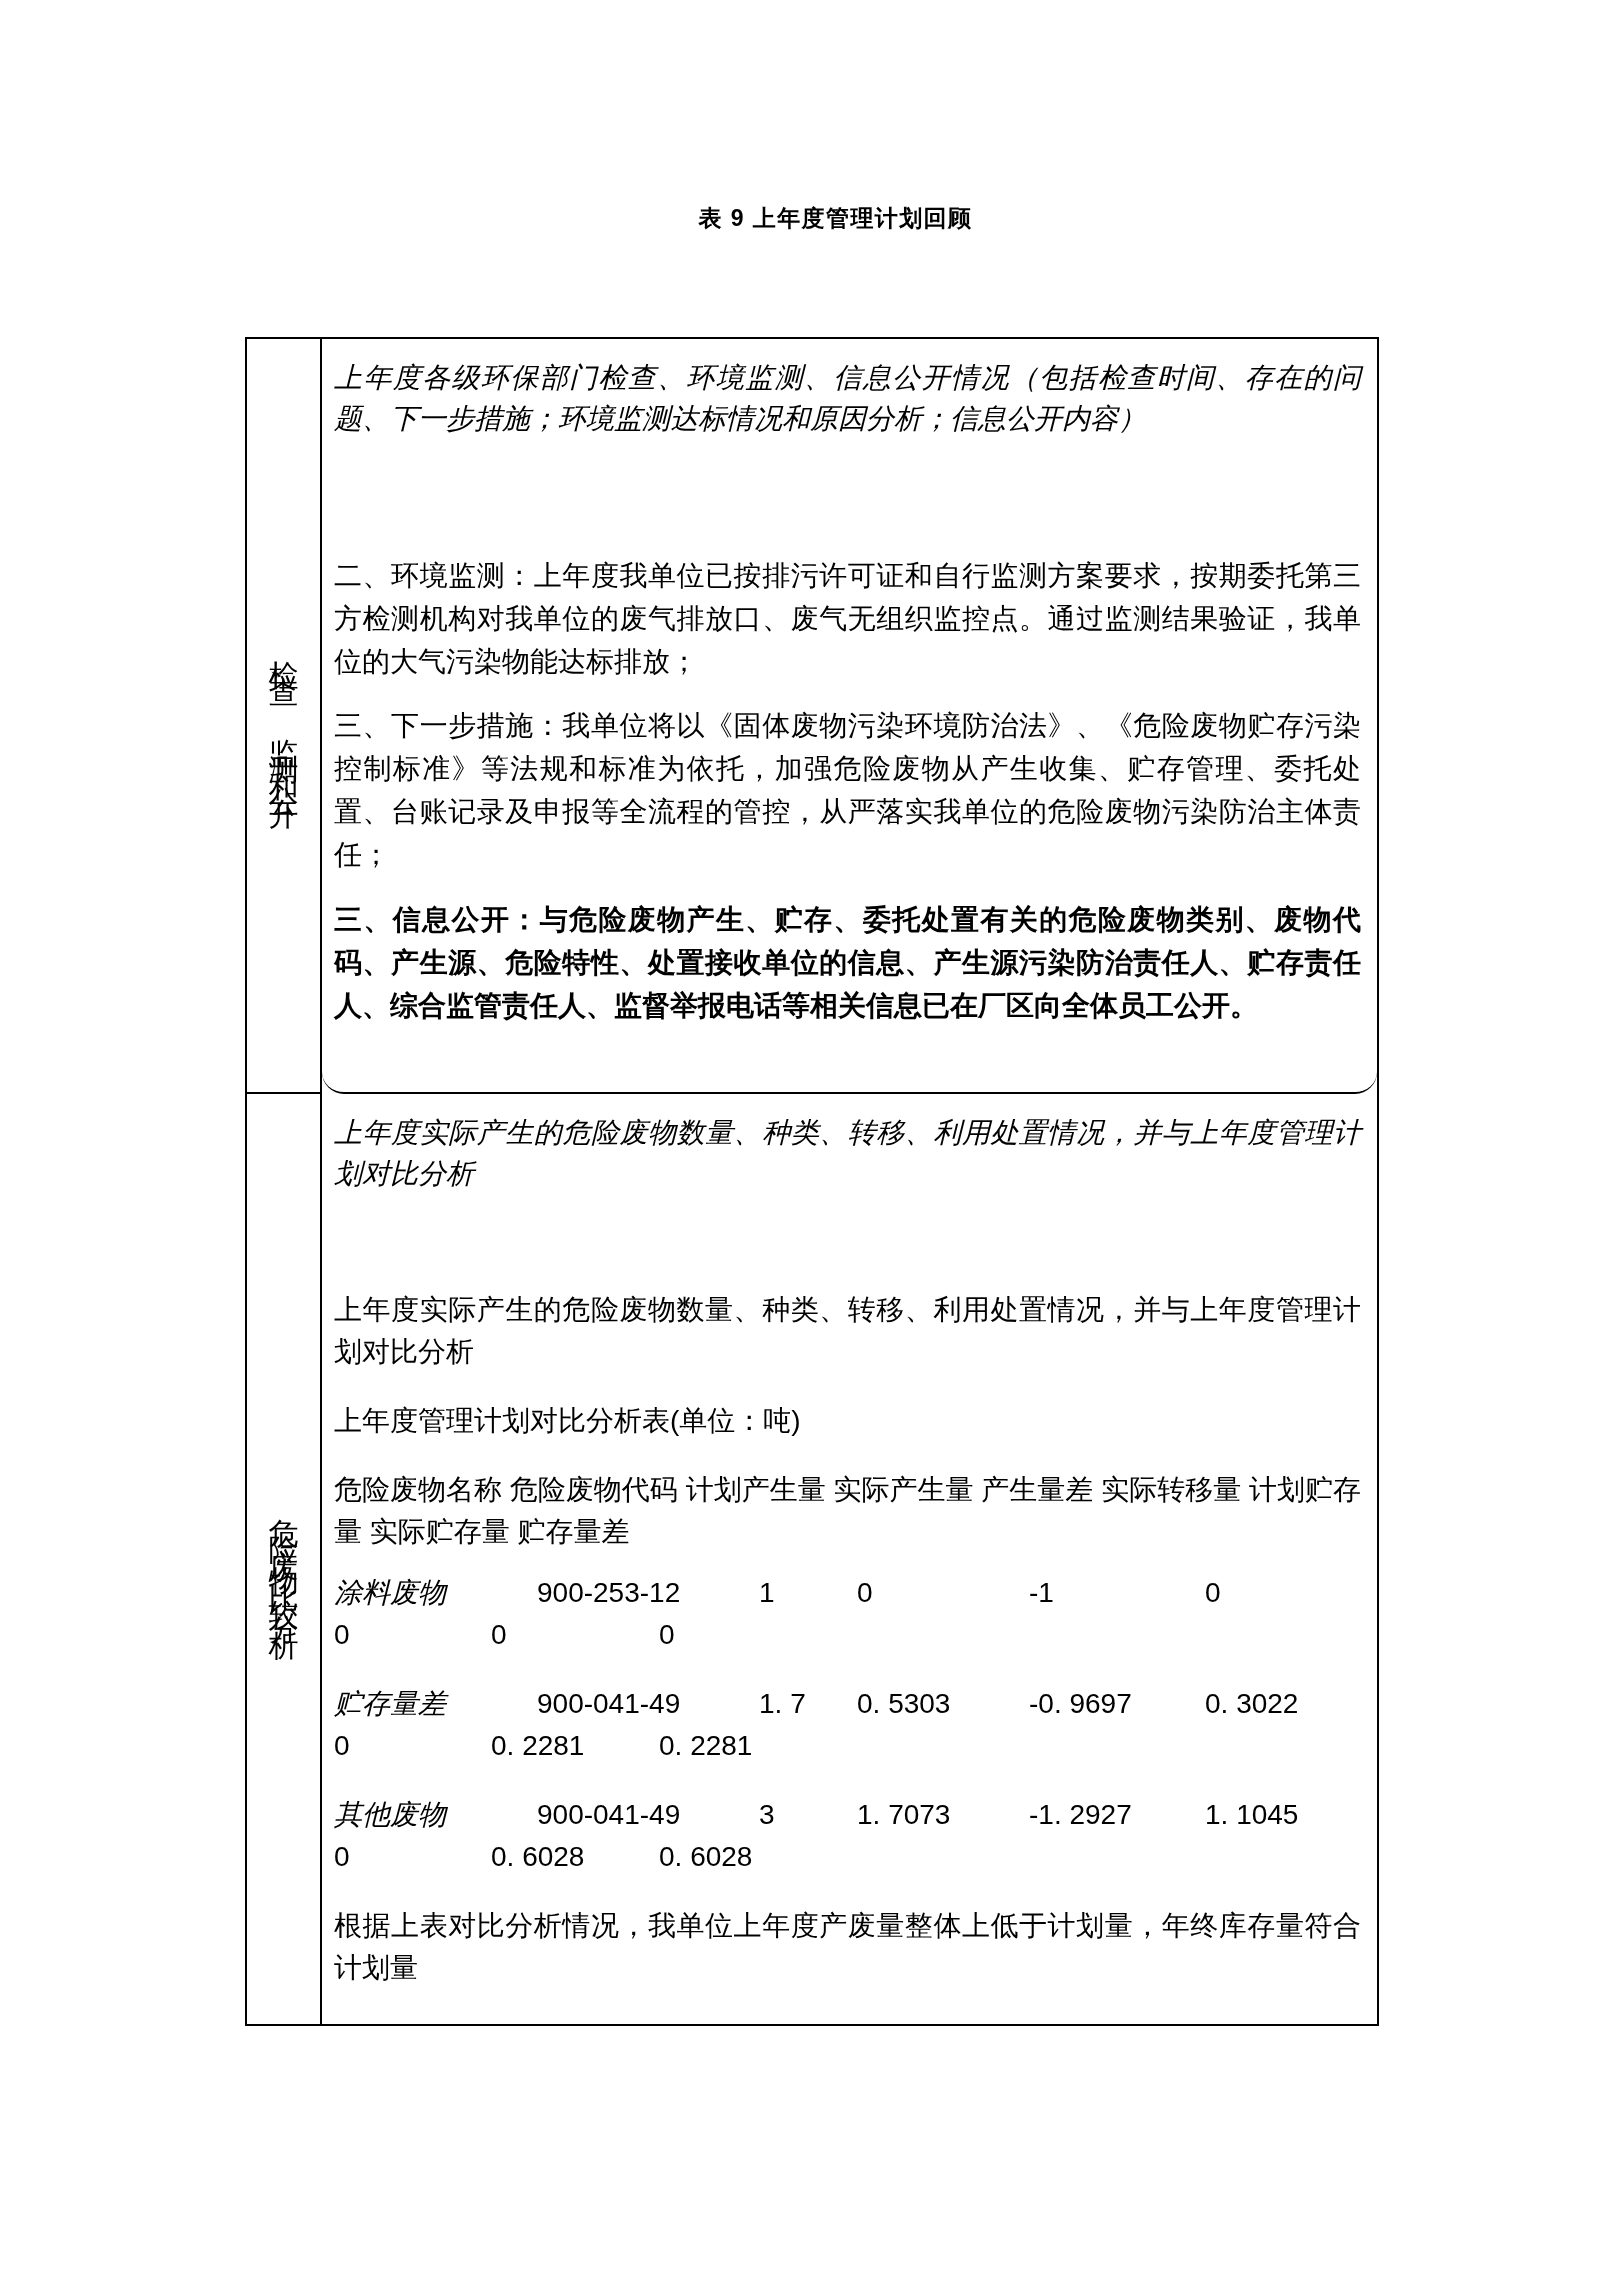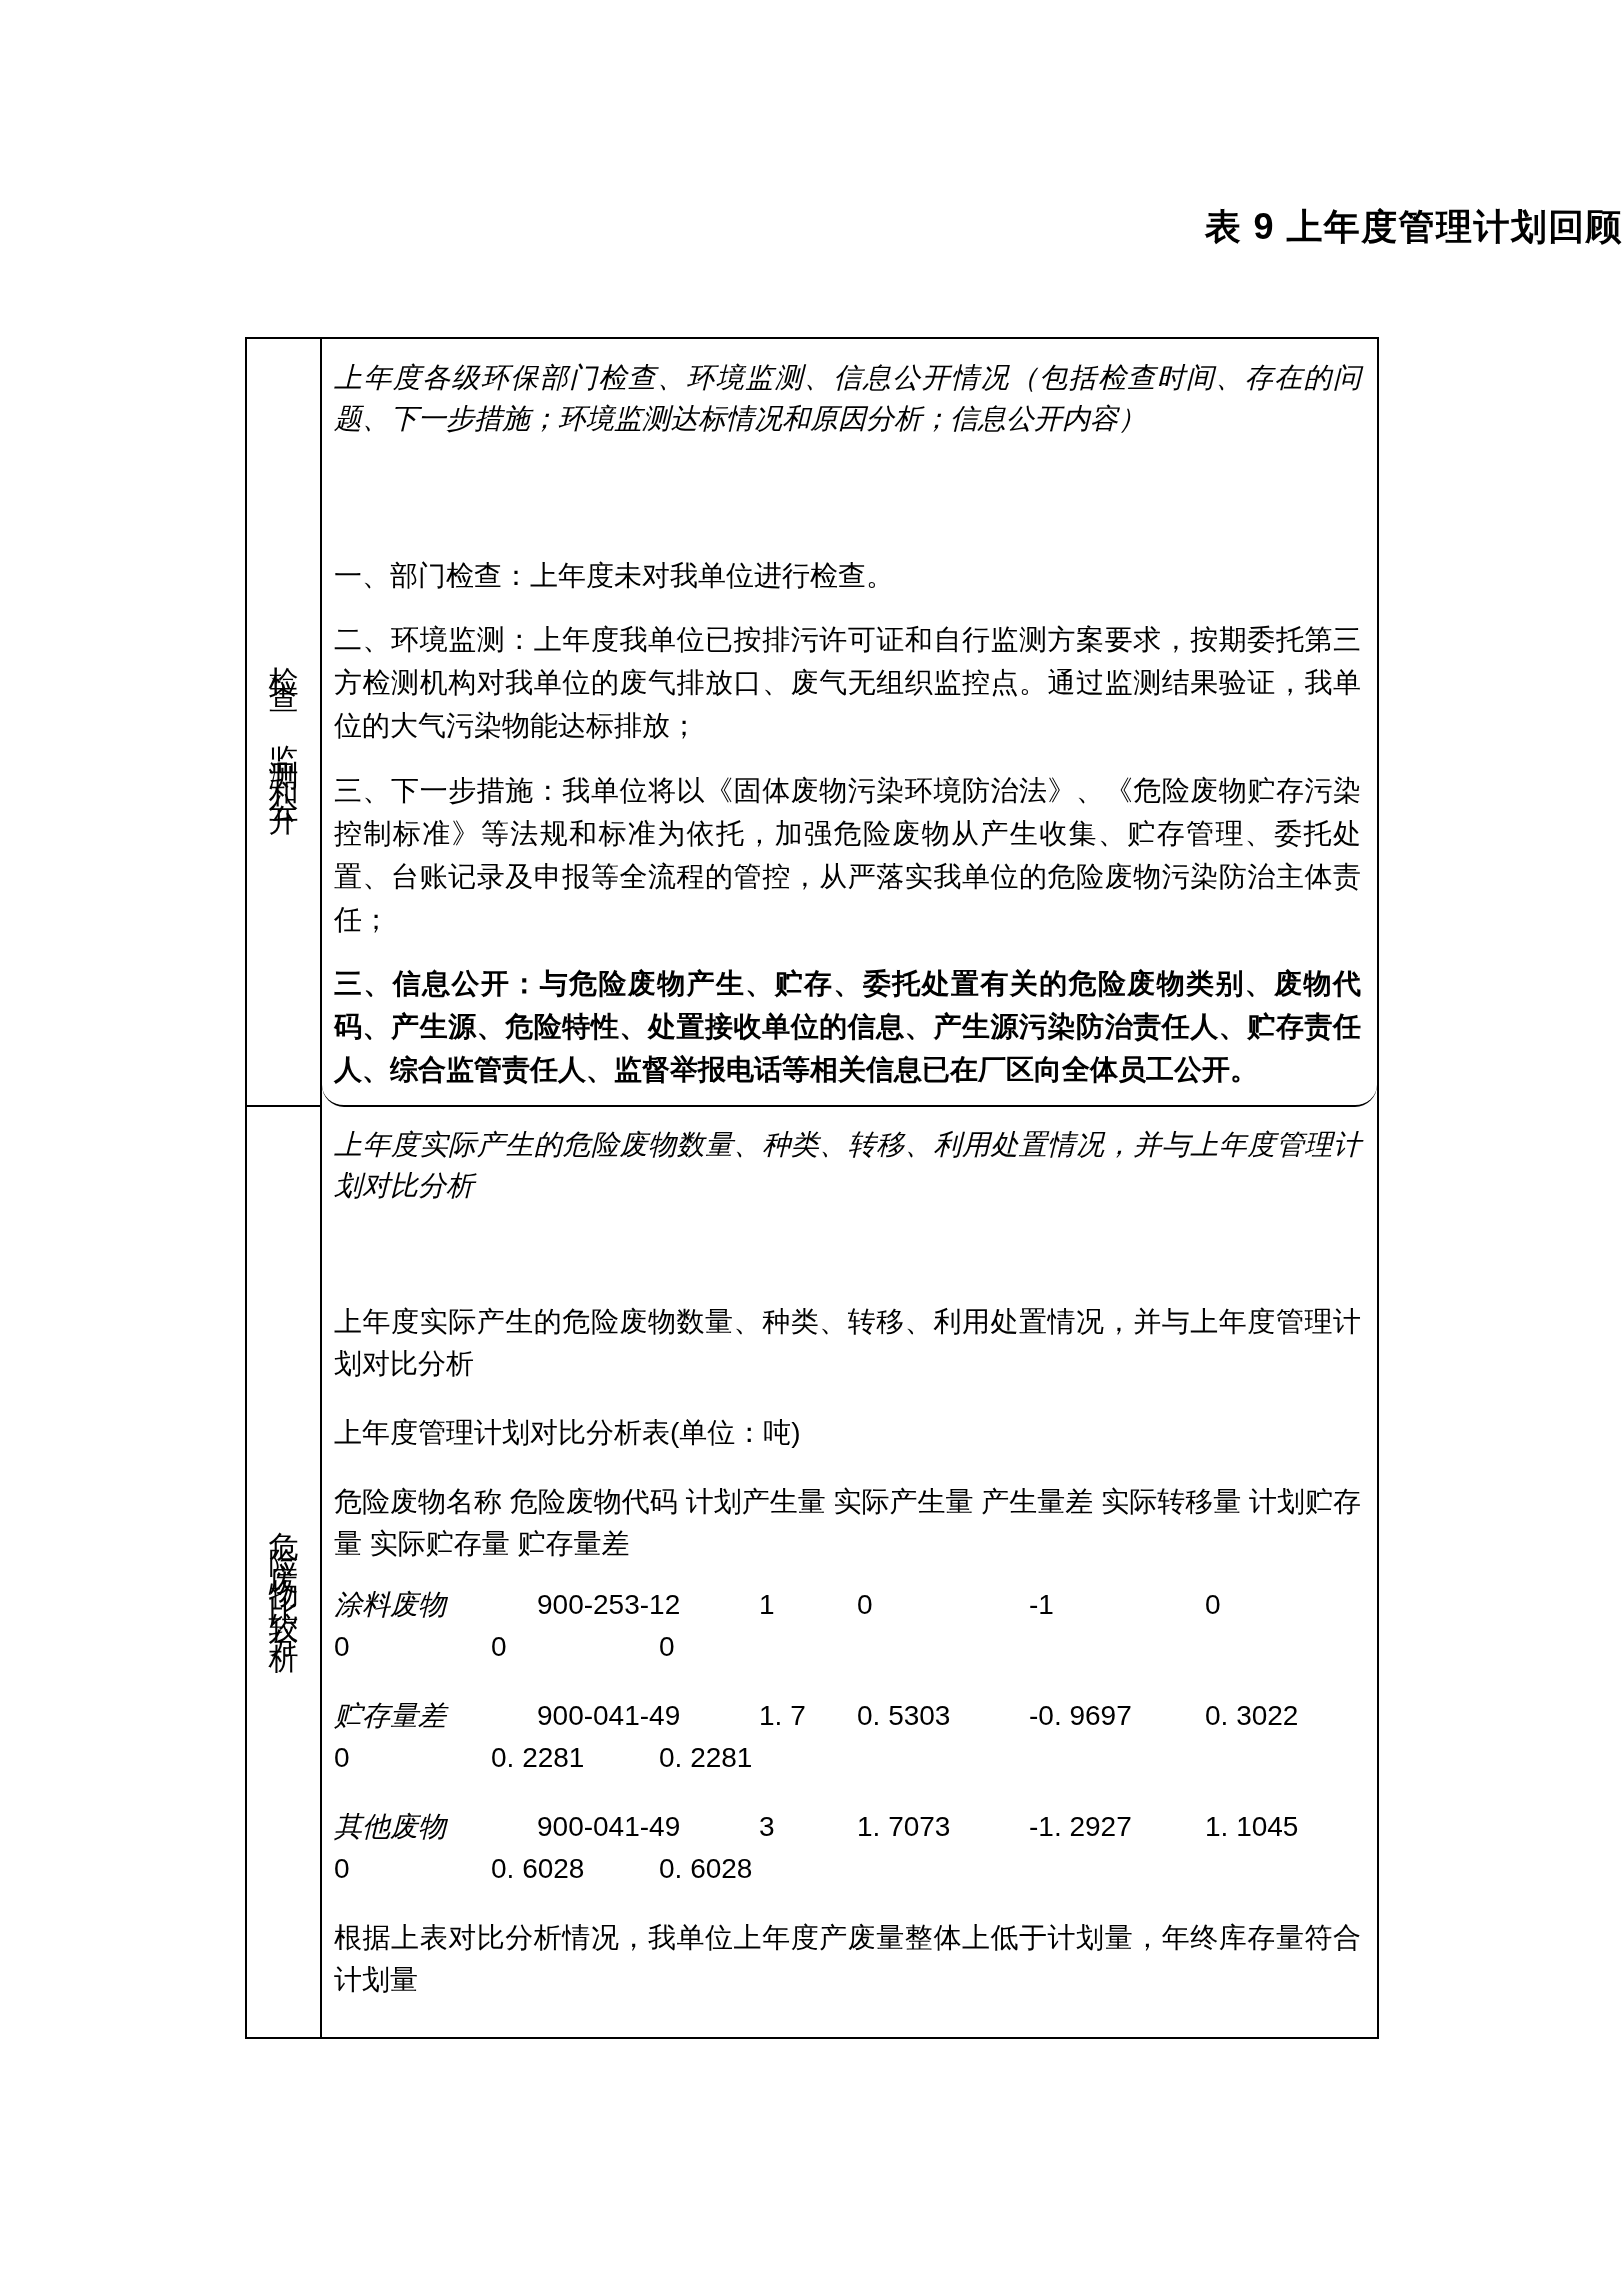--- a/index.html
+++ b/index.html
@@ -8,22 +8,22 @@
     position:relative;
     width:1623px; height:2295px;
     background:#ffffff;
     color:#000000;
     font-family:"Liberation Sans", sans-serif;
     overflow:hidden;
   }
   .doc-title {
     position:absolute;
     top:203px; left:0; width:100%;
-    text-align:right;
-    font-size:36px;
+    text-align:center;
+    font-size:23px;
     font-weight:bold;
     letter-spacing:1.4px;
     padding-left:48px;
   }
   .main-table {
     position:absolute;
     left:245px; top:337px;
     width:1134px;
     border:2px solid #000;
     display:grid;
@@ -89,21 +89,20 @@
   <div class="doc-title">表 9 上年度管理计划回顾</div>
 
   <div class="main-table">
 
     <div class="label-cell b-bottom">
       <div class="vlabel">检查、监测和公开</div>
     </div>
     <div class="content-cell row1 b-bottom">
       <p class="prompt">上年度各级环保部门检查、环境监测、信息公开情况（包括检查时间、存在的问题、下一步措施；环境监测达标情况和原因分析；信息公开内容）</p>
       <div id="row1-paragraphs">
-          <p class="para">一、部门检查：上年度未对我单位进行检查。</p>
           <p class="para">二、环境监测：上年度我单位已按排污许可证和自行监测方案要求，按期委托第三方检测机构对我单位的废气排放口、废气无组织监控点。通过监测结果验证，我单位的大气污染物能达标排放；</p>
           <p class="para">三、下一步措施：我单位将以《固体废物污染环境防治法》、《危险废物贮存污染控制标准》等法规和标准为依托，加强危险废物从产生收集、贮存管理、委托处置、台账记录及申报等全流程的管控，从严落实我单位的危险废物污染防治主体责任；</p>
           <p class="para">三、信息公开：与危险废物产生、贮存、委托处置有关的危险废物类别、废物代码、产生源、危险特性、处置接收单位的信息、产生源污染防治责任人、贮存责任人、综合监管责任人、监督举报电话等相关信息已在厂区向全体员工公开。</p>
         </div>
     </div>
 
     <div class="label-cell">
       <div class="vlabel">危险废物比较分析</div>
     </div>
     <div class="content-cell row2">

